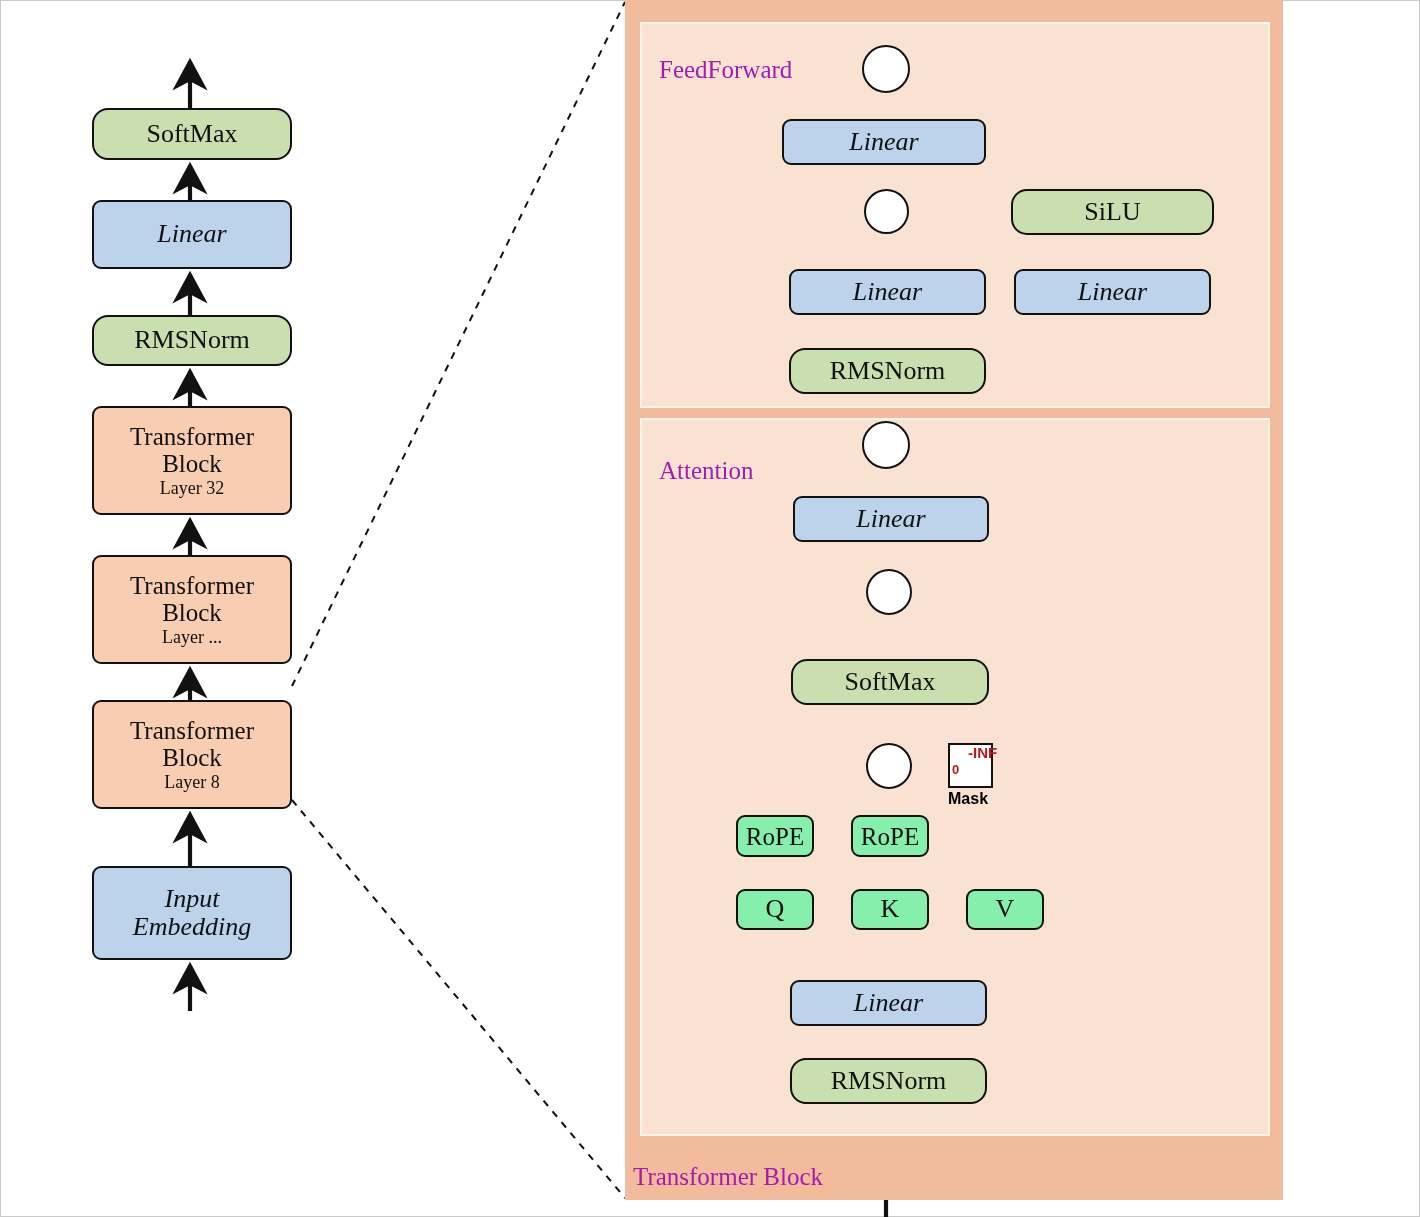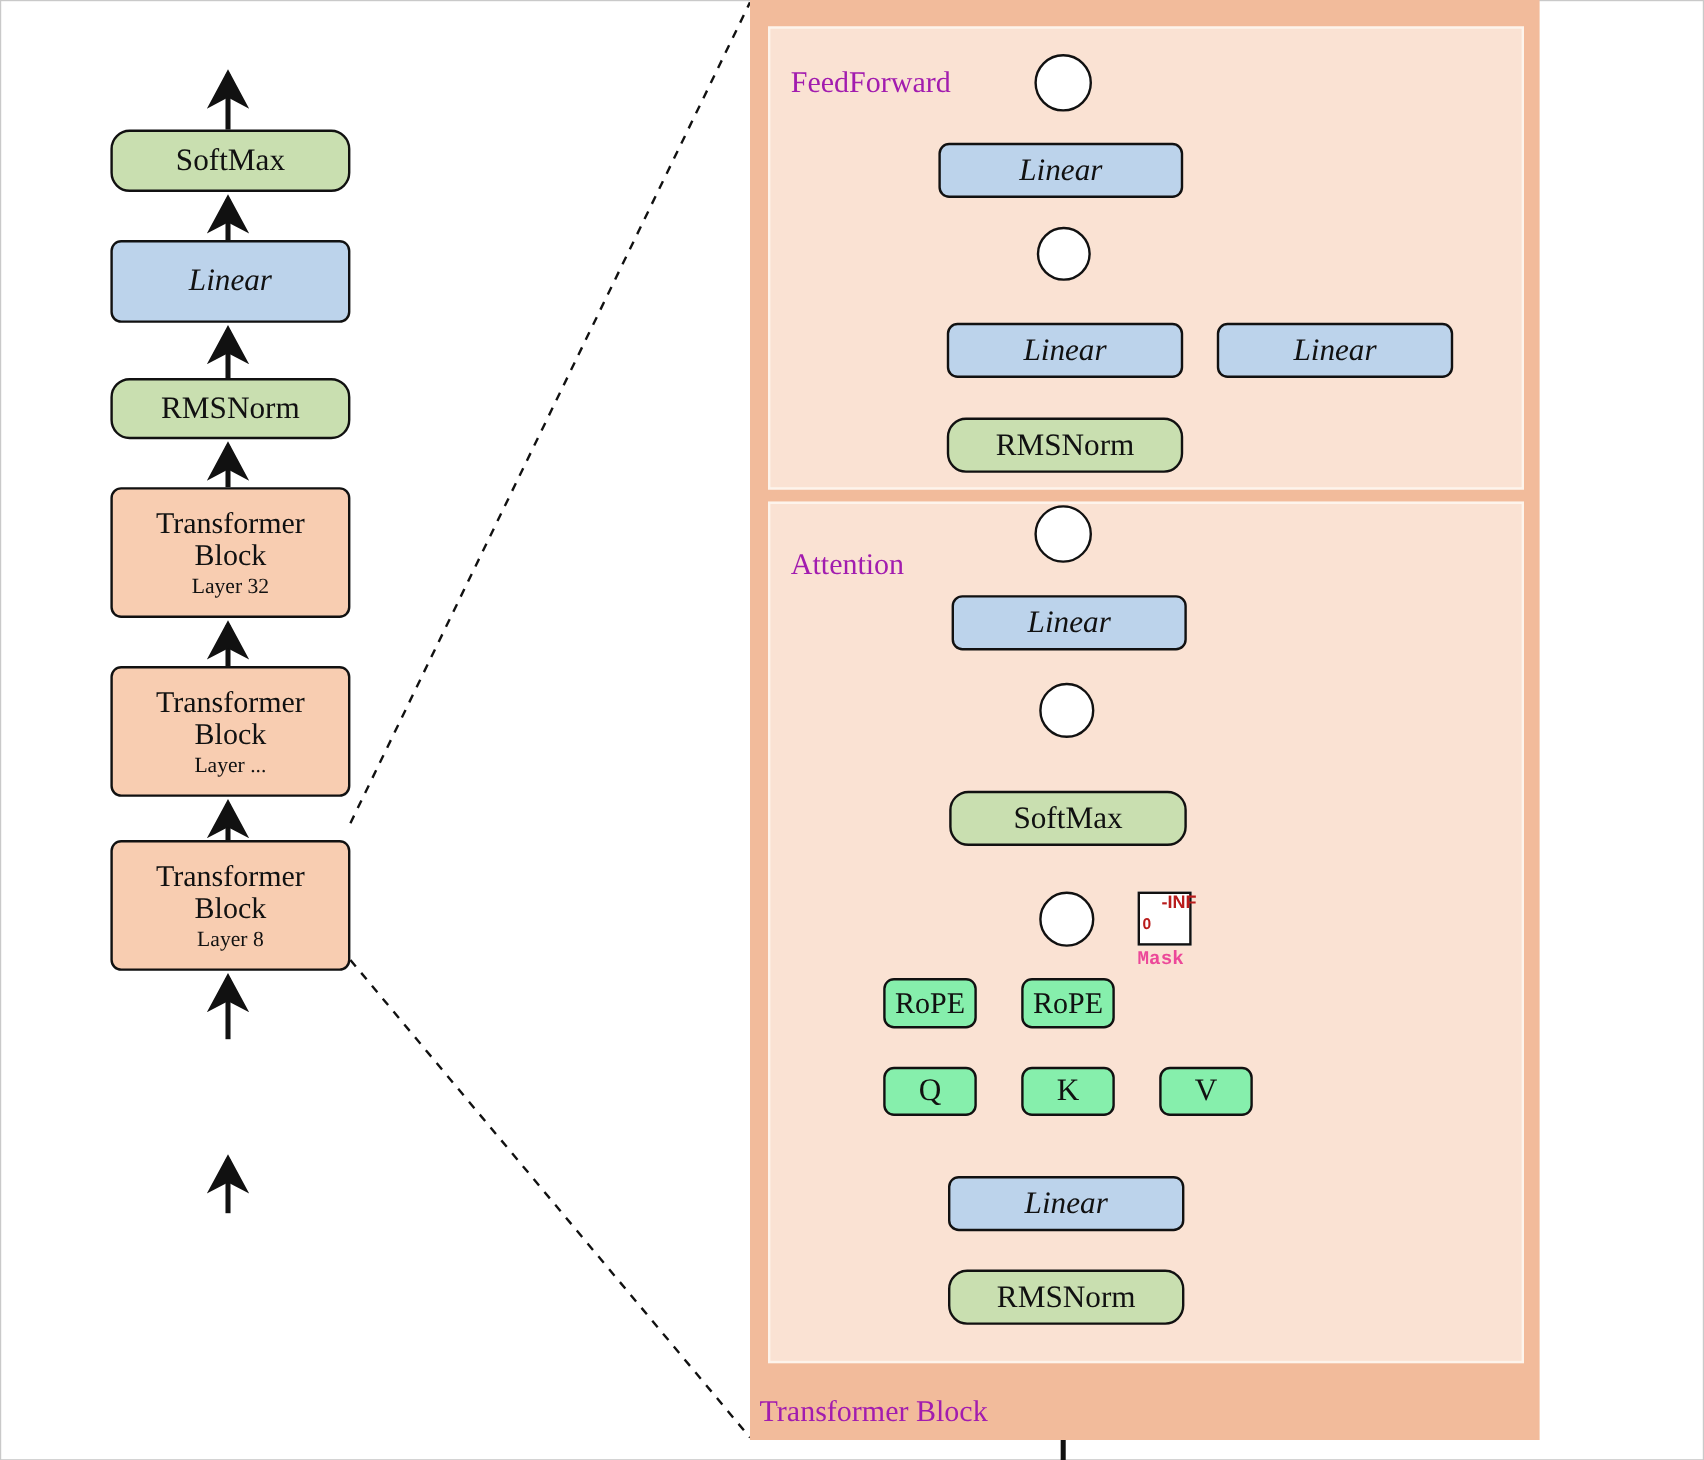--- a/index.html
+++ b/index.html
@@ -84,24 +84,24 @@
     position: absolute;
     font-family: "Liberation Sans", sans-serif;
     font-size: 15px;
     font-weight: 700;
     color: #b91c1c;
     z-index: 7;
     white-space: nowrap;
   }
   .mask-cap {
     position: absolute;
-    font-family: Liberation Mono, monospace;
+    font-family: Liberation Sans, sans-serif;
     font-size: 16px;
     font-weight: 700;
-    color: #ec4899;
+    color: #000000;
     z-index: 7;
     white-space: nowrap;
   }
 </style>
 </head>
 <body>
 
 <div id="canvas">
 
   <div id="frame"></div>
@@ -129,37 +129,44 @@
     <span class="t24">Block</span>
     <span class="sub">Layer ...</span>
   </div>
 
   <div class="node peach" style="left:92px; top:700px; width:200px; height:109px;">
     <span class="t24">Transformer</span>
     <span class="t24">Block</span>
     <span class="sub">Layer 8</span>
   </div>
 
+  <div class="node blue" style="left:92px; top:866px; width:200px; height:94px;">
+    <span class="t26">Input</span>
+    <span class="t26">Embedding</span>
+  </div>
 
   <div class="panel-outer" style="left:625px; top:0px; width:658px; height:1200px;"></div>
 
   <div class="panel-inner" style="left:640px; top:22px; width:630px; height:386px;"></div>
 
   <div class="panel-inner" style="left:640px; top:418px; width:630px; height:718px;"></div>
 
   <div class="panel-label" style="left:659px; top:56px;">FeedForward</div>
 
   <div class="panel-label" style="left:659px; top:457px;">Attention</div>
 
   <div class="panel-label" style="left:633px; top:1163px;">Transformer Block</div>
 
   <div class="node blue t26" style="left:782px; top:119px; width:204px; height:46px;">
     <span>Linear</span>
   </div>
 
+  <div class="node green t26" style="left:1011px; top:189px; width:203px; height:46px;">
+    <span>SiLU</span>
+  </div>
 
   <div class="node blue t26" style="left:789px; top:269px; width:197px; height:46px;">
     <span>Linear</span>
   </div>
 
   <div class="node blue t26" style="left:1014px; top:269px; width:197px; height:46px;">
     <span>Linear</span>
   </div>
 
   <div class="node green t26" style="left:789px; top:348px; width:197px; height:46px;">

